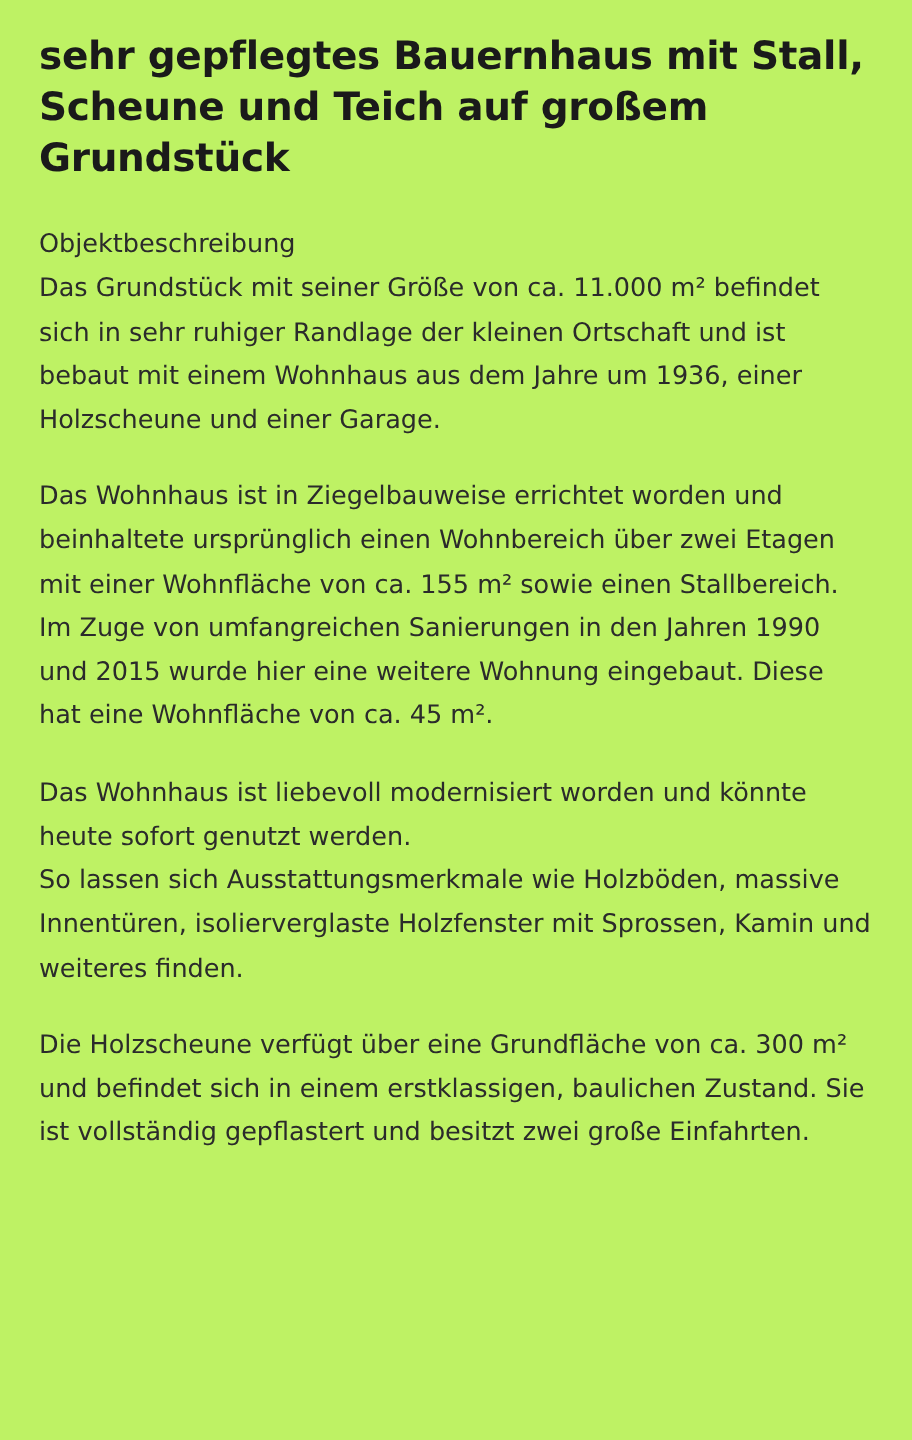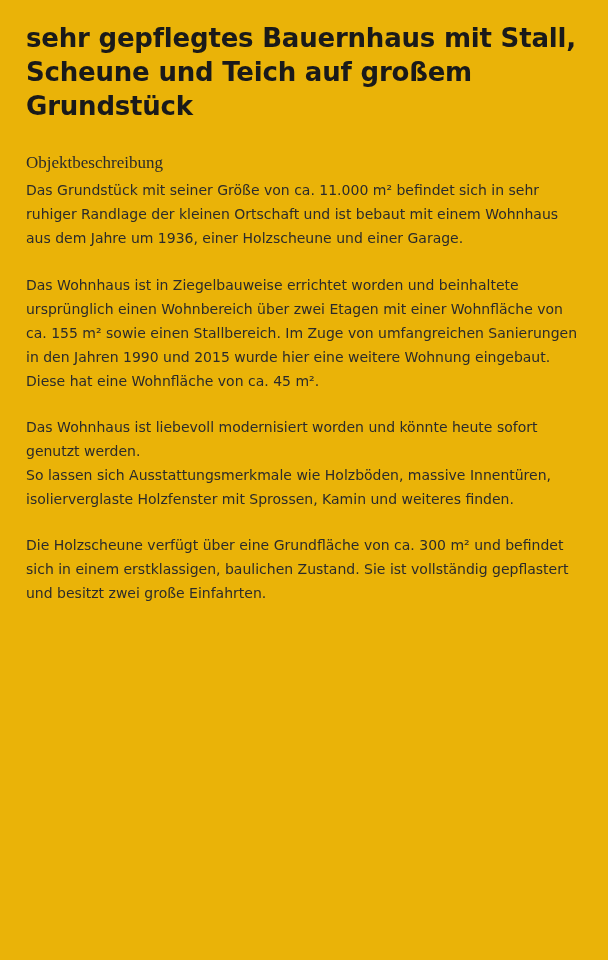--- a/index.html
+++ b/index.html
@@ -12,40 +12,39 @@
     height: 960px;
     font-family: "DejaVu Sans", "Liberation Sans", sans-serif;
     color: #2b2b2b;
     -webkit-font-smoothing: antialiased;
   }
   .page {
     box-sizing: border-box;
     width: 608px;
     min-height: 960px;
     padding: 22px 26px 12px 26px;
-    background: #eab308;
+    background: #bef264;
   }
   .listing-title {
     font-size: 26px;
     line-height: 1.30;
     font-weight: bold;
     color: #1a1a1a;
     letter-spacing: -0.2px;
     margin: 0 0 26px 0;
     max-width: 560px;
   }
   .section-label {
     font-size: 17px;
     line-height: 1.70;
     color: #2b2b2b;
     margin: 0;
-    font-family: Liberation Serif, serif;
   }
   .body-block {
-    font-size: 14px;
+    font-size: 17px;
     line-height: 1.72;
     color: #2b2b2b;
     margin: 0;
     max-width: 562px;
   }
   .body-block + .body-block {
     margin-top: 22px;
   }
   .body-block.tight {
     margin-top: 0;

